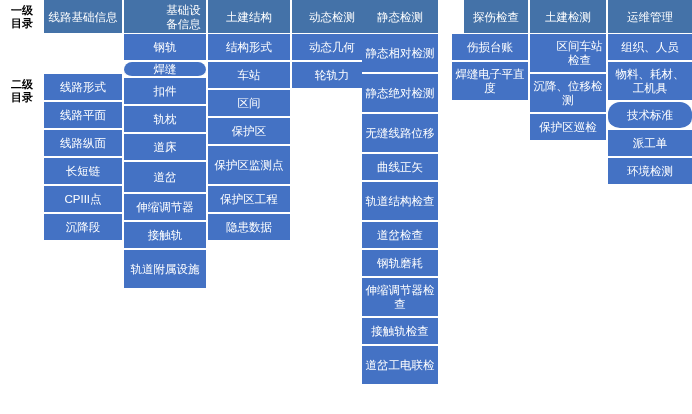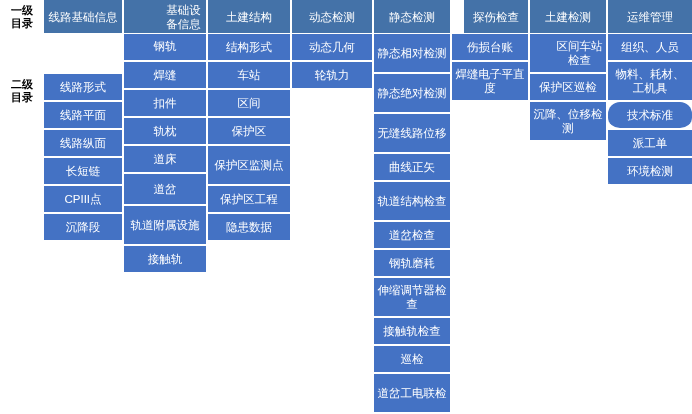--- a/index.html
+++ b/index.html
@@ -82,68 +82,68 @@
         <div class="head" style="height: 34px;">线路基础信息</div>
         <div class="cell" style="height: 28px; margin-top: 40px;">线路形式</div>
         <div class="cell" style="height: 28px;">线路平面</div>
         <div class="cell" style="height: 28px;">线路纵面</div>
         <div class="cell" style="height: 28px;">长短链</div>
         <div class="cell" style="height: 28px;">CPIII点</div>
         <div class="cell" style="height: 28px;">沉降段</div>
       </div>
       <div class="col" style="left: 124px; width: 82px;">
         <div class="head" style="height: 34px; padding-left: 40px;">基础设备信息</div>
-        <div class="cell" style="height: 28px; font-family: Liberation Mono, monospace;">钢轨</div>
-        <div class="cell" style="height: 28px;">焊缝</div>
+        <div class="cell" style="height: 28px;">钢轨</div>
+        <div class="cell" style="height: 16px; border-radius: 13px;">焊缝</div>
         <div class="cell" style="height: 28px;">扣件</div>
         <div class="cell" style="height: 28px;">轨枕</div>
         <div class="cell" style="height: 28px;">道床</div>
         <div class="cell" style="height: 32px;">道岔</div>
+        <div class="cell" style="height: 28px;">伸缩调节器</div>
+        <div class="cell" style="height: 28px;">接触轨</div>
         <div class="cell" style="height: 40px;">轨道附属设施</div>
-        <div class="cell" style="height: 28px;">接触轨</div>
       </div>
       <div class="col" style="left: 208px; width: 82px;">
         <div class="head" style="height: 34px;">土建结构</div>
         <div class="cell" style="height: 28px;">结构形式</div>
         <div class="cell" style="height: 28px;">车站</div>
         <div class="cell" style="height: 28px;">区间</div>
         <div class="cell" style="height: 28px;">保护区</div>
         <div class="cell" style="height: 40px;">保护区监测点</div>
         <div class="cell" style="height: 28px;">保护区工程</div>
         <div class="cell" style="height: 28px;">隐患数据</div>
       </div>
       <div class="col" style="left: 292px; width: 80px;">
         <div class="head" style="height: 34px;">动态检测</div>
         <div class="cell" style="height: 28px;">动态几何</div>
         <div class="cell" style="height: 28px;">轮轨力</div>
       </div>
-      <div class="col" style="left: 374px; width: 76px; border-radius: 18px;">
+      <div class="col" style="left: 362px; width: 76px; border-radius: 18px;">
         <div class="head" style="height: 34px;">静态检测</div>
         <div class="cell" style="height: 40px;">静态相对检测</div>
         <div class="cell" style="height: 40px;">静态绝对检测</div>
         <div class="cell" style="height: 40px;">无缝线路位移</div>
         <div class="cell" style="height: 28px;">曲线正矢</div>
         <div class="cell" style="height: 40px;">轨道结构检查</div>
         <div class="cell" style="height: 28px;">道岔检查</div>
         <div class="cell" style="height: 28px;">钢轨磨耗</div>
         <div class="cell" style="height: 40px;">伸缩调节器检查</div>
         <div class="cell" style="height: 28px;">接触轨检查</div>
-        <div class="cell" style="height: 28px;">巡检</div>
         <div class="cell" style="height: 40px;">道岔工电联检</div>
       </div>
       <div class="col" style="left: 452px; width: 76px;">
         <div class="head" style="height: 34px; margin-left: 12px;">探伤检查</div>
         <div class="cell" style="height: 28px;">伤损台账</div>
         <div class="cell" style="height: 40px;">焊缝电子平直度</div>
       </div>
       <div class="col" style="left: 530px; width: 76px;">
         <div class="head" style="height: 34px;">土建检测</div>
         <div class="cell" style="height: 40px; padding-left: 26px;">区间车站检查</div>
+        <div class="cell" style="height: 40px;">沉降、位移检测</div>
         <div class="cell" style="height: 28px;">保护区巡检</div>
-        <div class="cell" style="height: 40px;">沉降、位移检测</div>
       </div>
       <div class="col" style="left: 608px; width: 84px;">
         <div class="head" style="height: 34px;">运维管理</div>
         <div class="cell" style="height: 28px;">组织、人员</div>
         <div class="cell" style="height: 40px;">物料、耗材、工机具</div>
         <div class="cell" style="height: 28px; border-radius: 12px;">技术标准</div>
         <div class="cell" style="height: 28px;">派工单</div>
         <div class="cell" style="height: 28px;">环境检测</div>
       </div>
     </div>

